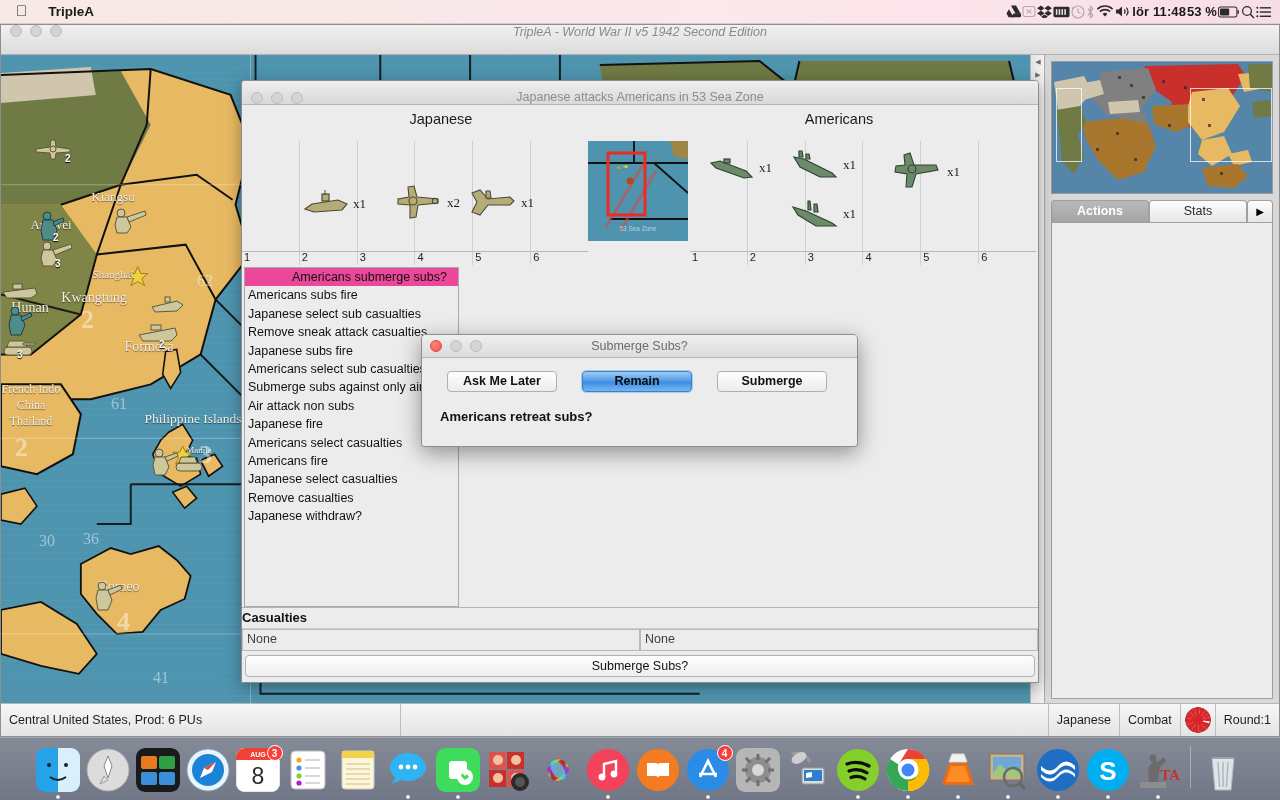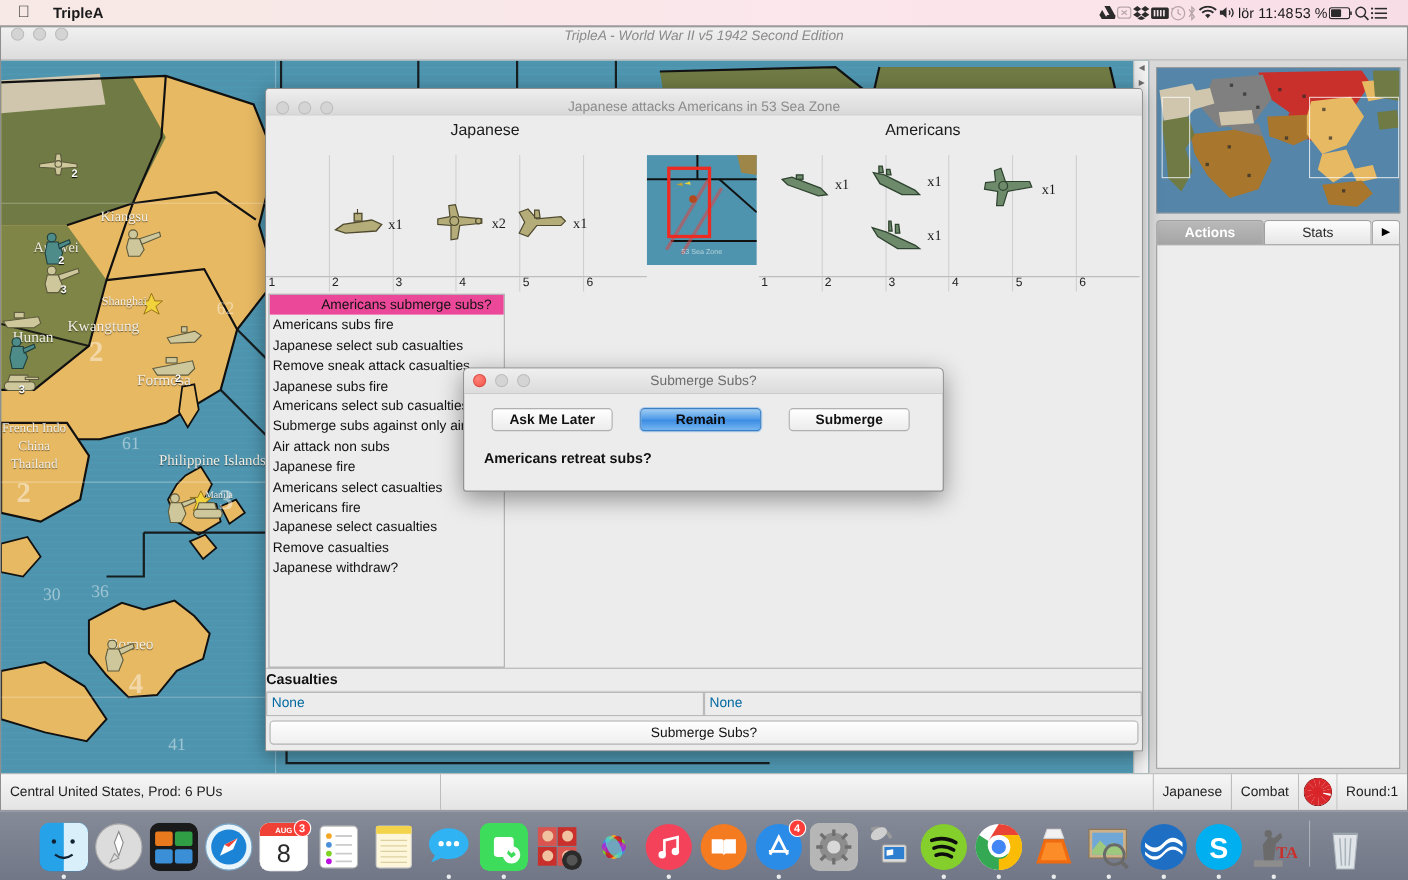--- a/index.html
+++ b/index.html
@@ -16,21 +16,21 @@
   #menubar {
     position: absolute; left: 0; top: 0; width: 1280px; height: 24px;
     background: linear-gradient(to right,#f7e9e6 0%,#f8e8e7 25%,#fbe7ec 55%,#fbe3ea 80%,#f7dde6 100%);
     display: flex; align-items: center;
     font-size: 13px; color: #1a1a1a;
     border-bottom: 1px solid #d9cdd2;
   }
   .mb-left { display: flex; align-items: center; gap: 0px; padding-left: 10px; }
   .mb-apple { font-size: 15px; line-height: 1; padding: 0 11px 2px 6px; color:#2b2b2b;}
   .mb-app { font-weight: bold; font-size: 13.5px; padding: 0 10px; }
-  .mb-right { margin-left: auto; display: flex; align-items: center; gap: 1px; padding-right: 19px; }
+  .mb-right { margin-left: auto; display: flex; align-items: center; gap: 1px; padding-right: 9px; font-weight: bold; }
   .mb-ico { display:inline-block; line-height: 1; font-size: 13px; color:#2a2a2a; }
   .mb-dim { opacity: .32; }
   .mb-txt { font-size: 13px; color:#1a1a1a; letter-spacing:.1px;}
   svg.mbs { display:block; }
 
   
   #triplea {
     position: absolute; left: 0; top: 24px; width: 1280px; height: 713px;
     background: #ddd;
     border: 1px solid #8f8f8f;
@@ -123,21 +123,21 @@
     width: 215px; background:#ececec; border:1px solid #a9a9a9; margin-left:2px;
     font-size:12.5px; overflow:hidden;
   }
   .step { padding: 1px 3px; line-height:16.4px; color:#111; white-space:nowrap; }
   .step.sel { background:#ec4899;padding-left:47px; }
   #dice-area { flex:1; margin: 0 2px 0 0; background:#ececec; }
 
   #casualties-hdr { flex:none; height:22px; text-align:left; font-size:13px; font-weight:bold;
       border-top:1px solid #b4b4b4; border-bottom:1px solid #cfcfcf; padding-top:2px; color:#111;}
   #cas-row { flex:none; height:22px; display:flex; }
-  .cas-cell { flex:1; font-size:12.5px; padding:2px 4px; border:1px solid #b9b9b9; background:#ececec; color:#0369a1;}
+  .cas-cell { flex:1; font-size:12.5px; padding:2px 4px; border:1px solid #b9b9b9; background:#ececec; color:#404040;}
   #submerge-btn-row { flex:none; padding: 4px 3px 5px 3px; }
   #submerge-btn { width:100%; height:22px; line-height:20px; text-align:center; font-size:12.5px;
      background: linear-gradient(to bottom,#fefefe,#efefef); border:1px solid #b2b2b2; border-radius:4px; color:#111;}
 
   
   #modal {
     position:absolute; left:421px; top:334px; width:437px; height:113px;
     background:#ececec; border:1px solid #8d8d8d; border-radius:5px 5px 3px 3px;
     box-shadow: 0 6px 22px rgba(0,0,0,.4);
   }

